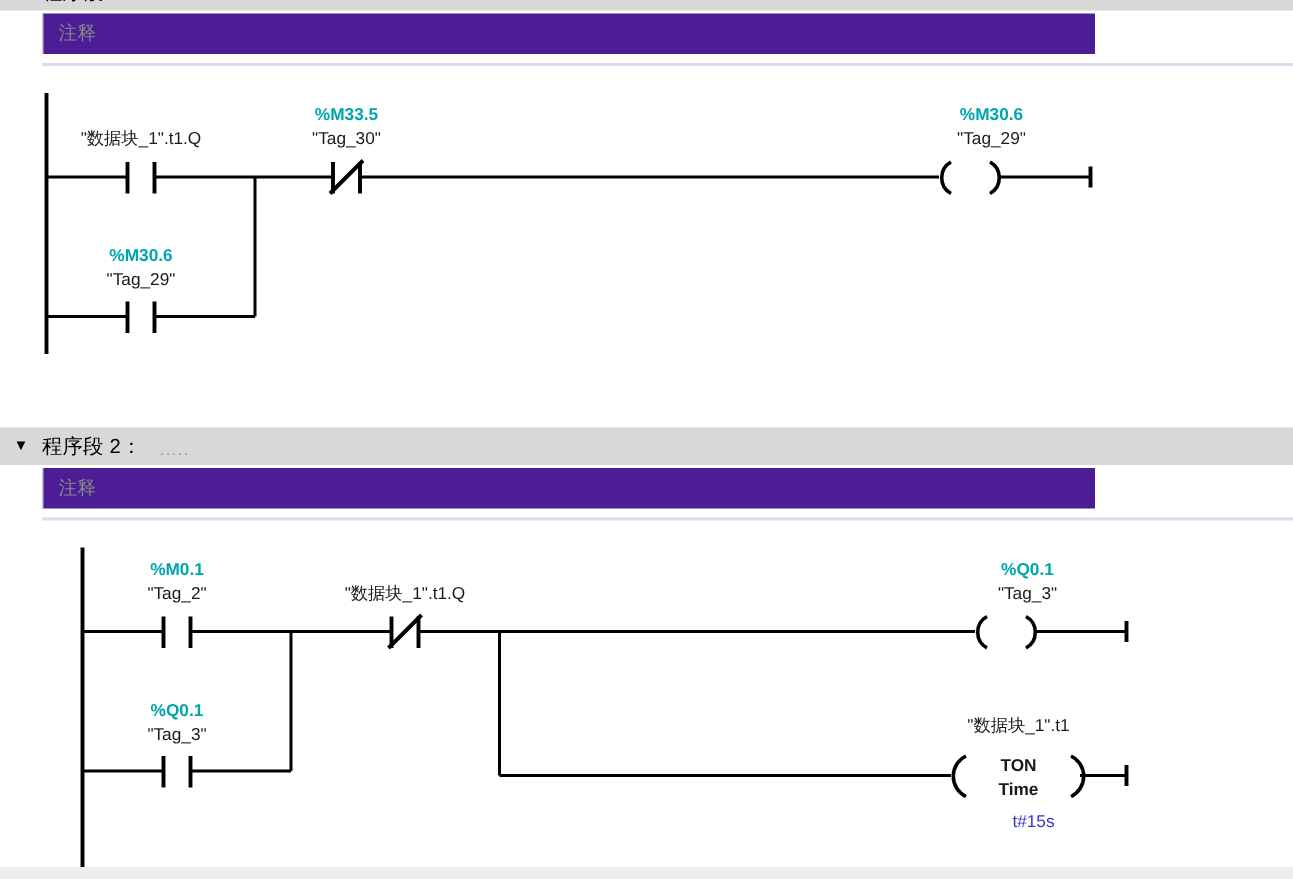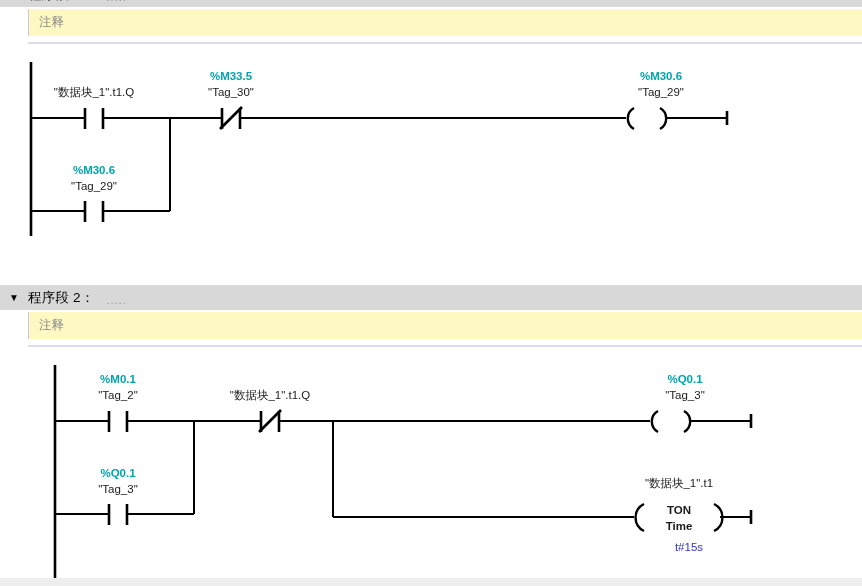--- a/index.html
+++ b/index.html
@@ -25,22 +25,22 @@
     font-size:13.5px;font-weight:normal;color:#000;letter-spacing:.2px;
     white-space:nowrap;
   }
   .net-dots{
     margin-left:12px;font-size:11px;color:#9a9a9a;letter-spacing:1px;
     position:relative;top:2px;
   }
 
   
   .net-comment{
-    position:absolute;left:28px;width:834px;height:27px;
-    background:#fef9c3;
+    position:absolute;left:28px;width:702px;height:27px;
+    background:#4c1d95;
     border-left:1px solid #c9c9d6;
     box-sizing:border-box;
     display:flex;align-items:center;
   }
   .net-comment span{
     font-size:12.5px;color:#888888;padding-left:10px;white-space:nowrap;
   }
   .comment-rule{
     position:absolute;left:28px;width:834px;height:2px;background:#dcdcec;
   }

